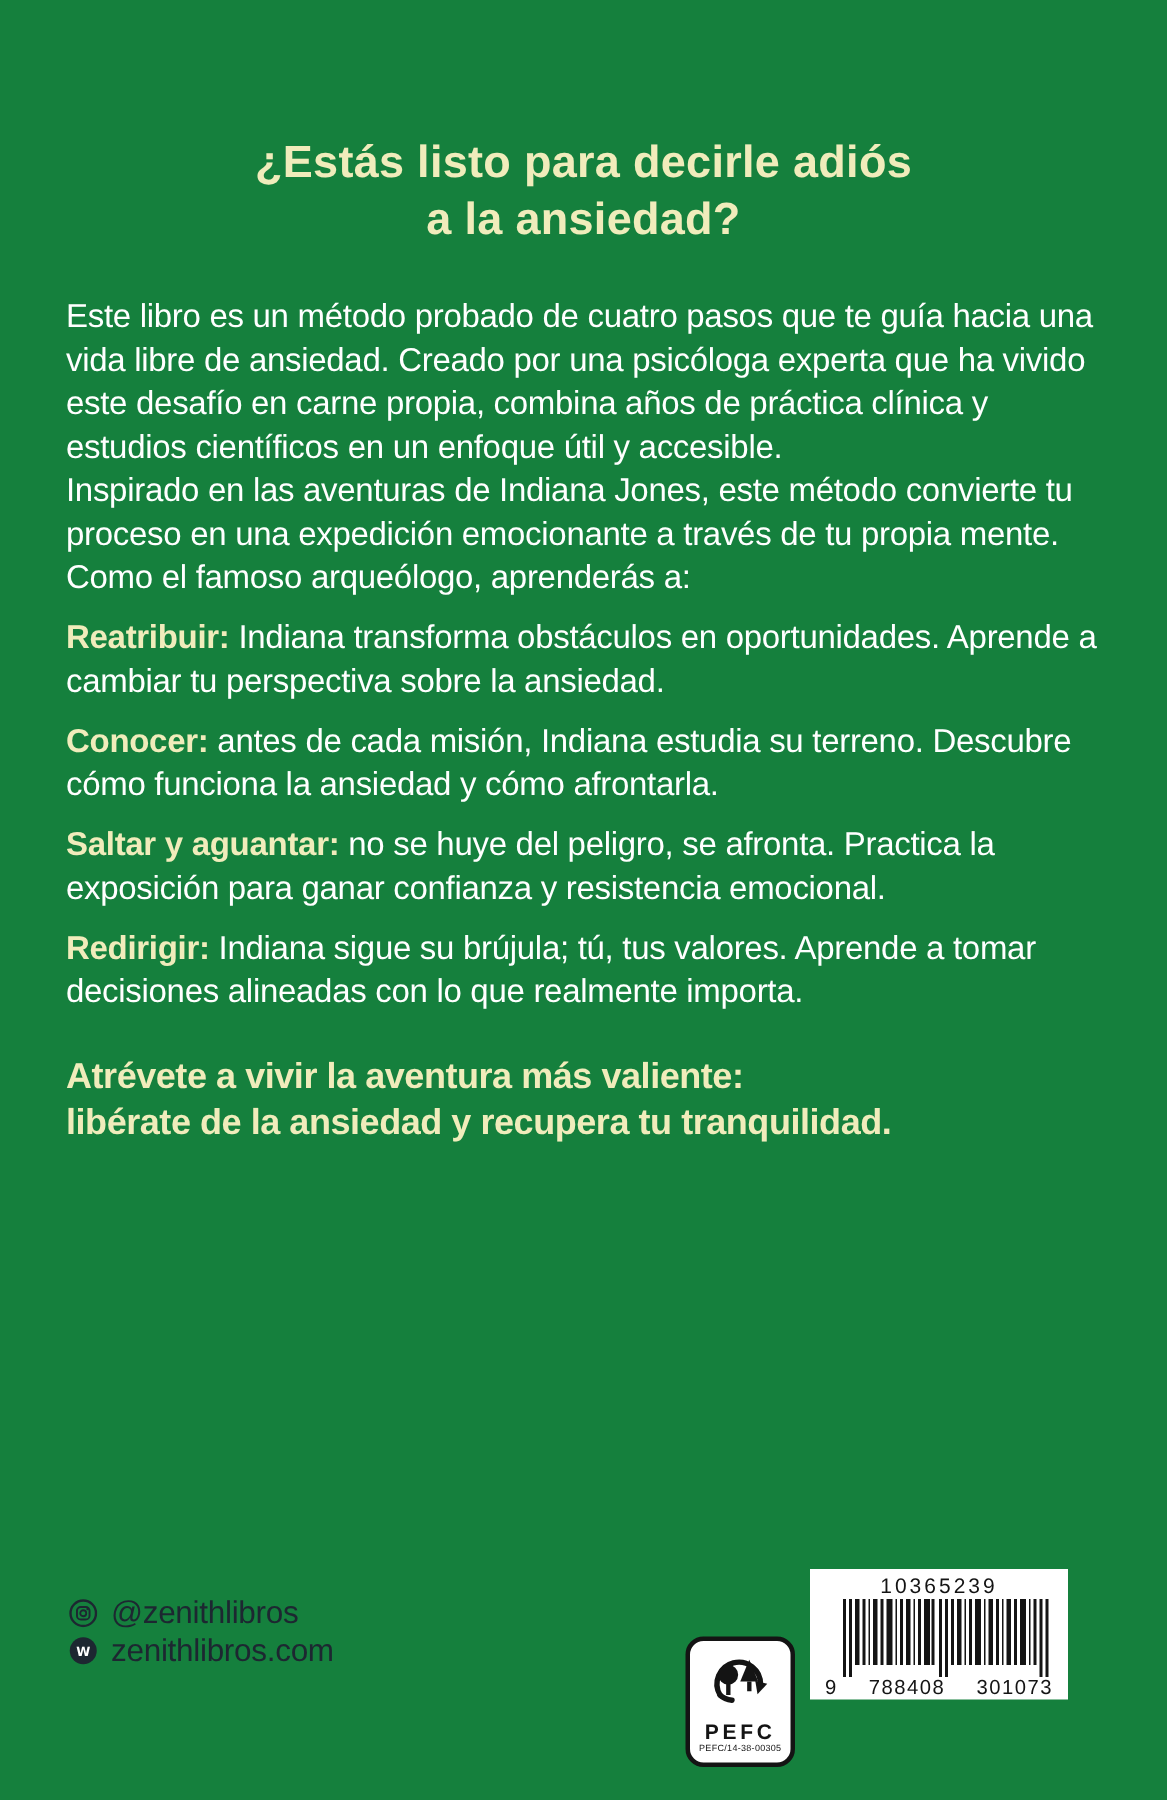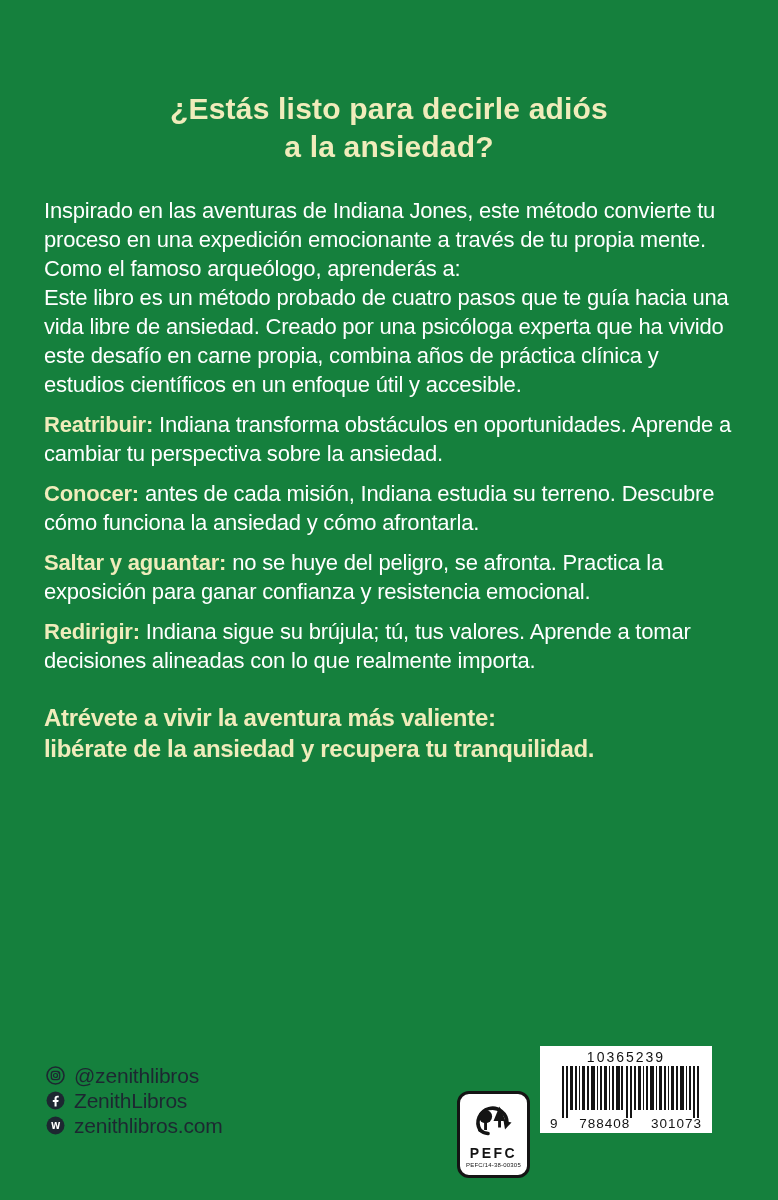--- a/index.html
+++ b/index.html
@@ -134,22 +134,22 @@
 </head>
 <body>
 
 <div class="cover">
 
   <div class="content">
 
     <h1 class="headline"><span>¿Estás listo para decirle adiós</span><br><span>a la ansiedad?</span></h1>
 
     <div class="intro">
+      <p>Este libro es un método probado de cuatro pasos que te guía hacia una vida libre de ansiedad. Creado por una psicóloga experta que ha vivido este desafío en carne propia, combina años de práctica clínica y estudios científicos en un enfoque útil y accesible.</p>
       <p>Inspirado en las aventuras de Indiana Jones, este método convierte tu proceso en una expedición emocionante a través de tu propia mente. Como el famoso arqueólogo, aprenderás a:</p>
-      <p>Este libro es un método probado de cuatro pasos que te guía hacia una vida libre de ansiedad. Creado por una psicóloga experta que ha vivido este desafío en carne propia, combina años de práctica clínica y estudios científicos en un enfoque útil y accesible.</p>
     </div>
 
     <p class="method"><span class="lead">Reatribuir:</span> <span>Indiana transforma obstáculos en oportunidades. Aprende a cambiar tu perspectiva sobre la ansiedad.</span></p>
 
     <p class="method"><span class="lead">Conocer:</span> <span>antes de cada misión, Indiana estudia su terreno. Descubre cómo funciona la ansiedad y cómo afrontarla.</span></p>
 
     <p class="method"><span class="lead">Saltar y aguantar:</span> <span>no se huye del peligro, se afronta. Practica la exposición para ganar confianza y resistencia emocional.</span></p>
 
     <p class="method"><span class="lead">Redirigir:</span> <span>Indiana sigue su brújula; tú, tus valores. Aprende a tomar decisiones alineadas con lo que realmente importa.</span></p>
 
@@ -164,29 +164,20 @@
         <svg width="19" height="19" viewBox="0 0 19 19">
           <circle cx="9.5" cy="9.5" r="8.5" fill="none" stroke="#1d2731" stroke-width="1.6"></circle>
           <rect x="5.3" y="5.3" width="8.4" height="8.4" rx="2.6" fill="none" stroke="#1d2731" stroke-width="1.3"></rect>
           <circle cx="9.5" cy="9.5" r="2" fill="none" stroke="#1d2731" stroke-width="1.2"></circle>
           <circle cx="12.4" cy="6.7" r="0.8" fill="#1d2731"></circle>
         </svg>
       </span>
       <span>@zenithlibros</span>
     </div>
 
-    <div class="social-row">
-      <span>
-        <svg width="19" height="19" viewBox="0 0 19 19">
-          <circle cx="9.5" cy="9.5" r="9" fill="#1d2731"></circle>
-          <path d="M10.6 15.5 v-4.6 h1.7 l0.35-2 h-2.05 v-1.2 c0-0.65 0.3-1.1 1.1-1.1 h1.05 V4.8 c-0.35-0.05-1-0.1-1.6-0.1 -1.6 0-2.6 0.95-2.6 2.7 v1.5 H6.8 v2 h1.75 v4.6 z" fill="#ffffff"></path>
-        </svg>
-      </span>
-      <span>ZenithLibros</span>
-    </div>
 
     <div class="social-row">
       <span>
         <svg width="19" height="19" viewBox="0 0 19 19">
           <circle cx="9.5" cy="9.5" r="9" fill="#1d2731"></circle>
           <text x="9.5" y="13" text-anchor="middle" font-family="DejaVu Sans, sans-serif" font-size="8.5" font-weight="bold" fill="#ffffff">W</text>
         </svg>
       </span>
       <span>zenithlibros.com</span>
     </div>

